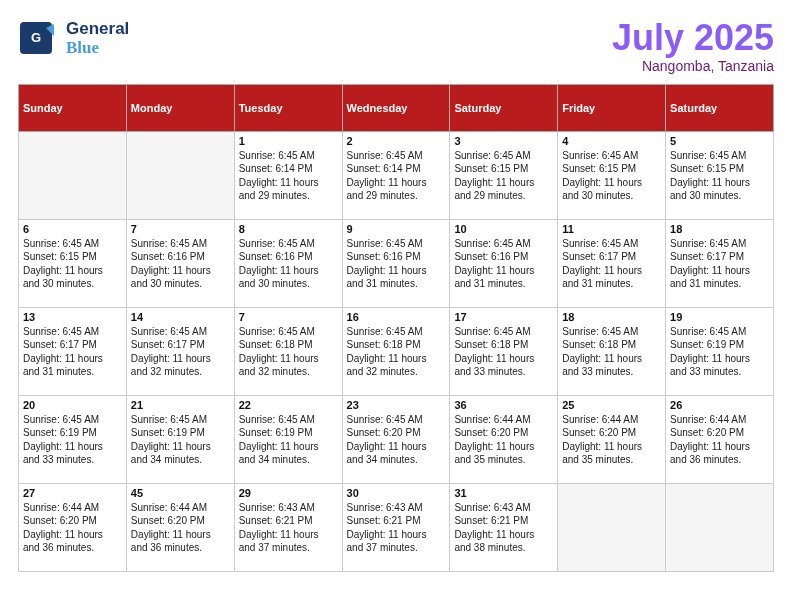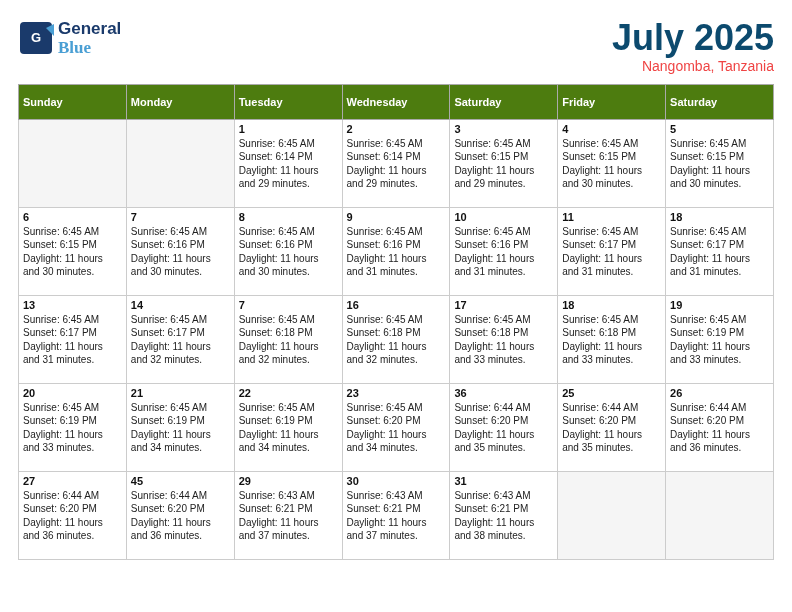--- a/index.html
+++ b/index.html
@@ -19,45 +19,46 @@
     .header {
       display: flex;
       justify-content: space-between;
       align-items: flex-start;
       margin-bottom: 10px;
     }
     .logo {
       display: flex;
       flex-direction: column;
       align-items: flex-start;
+      margin-left: 8px;
     }
     .title-block {
       text-align: right;
     }
     .month-title {
       font-size: 36px;
       font-weight: bold;
-      color: #0c4a6e;
+      color: #8b5cf6;
       line-height: 1.1;
     }
     .location {
       font-size: 14px;
-      color: #ef4444;
+      color: #701a75;
     }
     .calendar {
       width: 100%;
       border-collapse: collapse;
       table-layout: fixed;
     }
     .calendar th {
-      background: #4d7c0f;
+      background: #b91c1c;
       color: #fff;
       font-size: 11px;
       font-weight: bold;
-      padding: 11px 4px;
+      padding: 17px 4px;
       text-align: left;
       border: 1px solid #aaa;
     }
     .calendar td {
       border: 1px solid #ccc;
       vertical-align: top;
       padding: 3px 4px;
       height: 88px;
       background: #fff;
       font-size: 9px;

